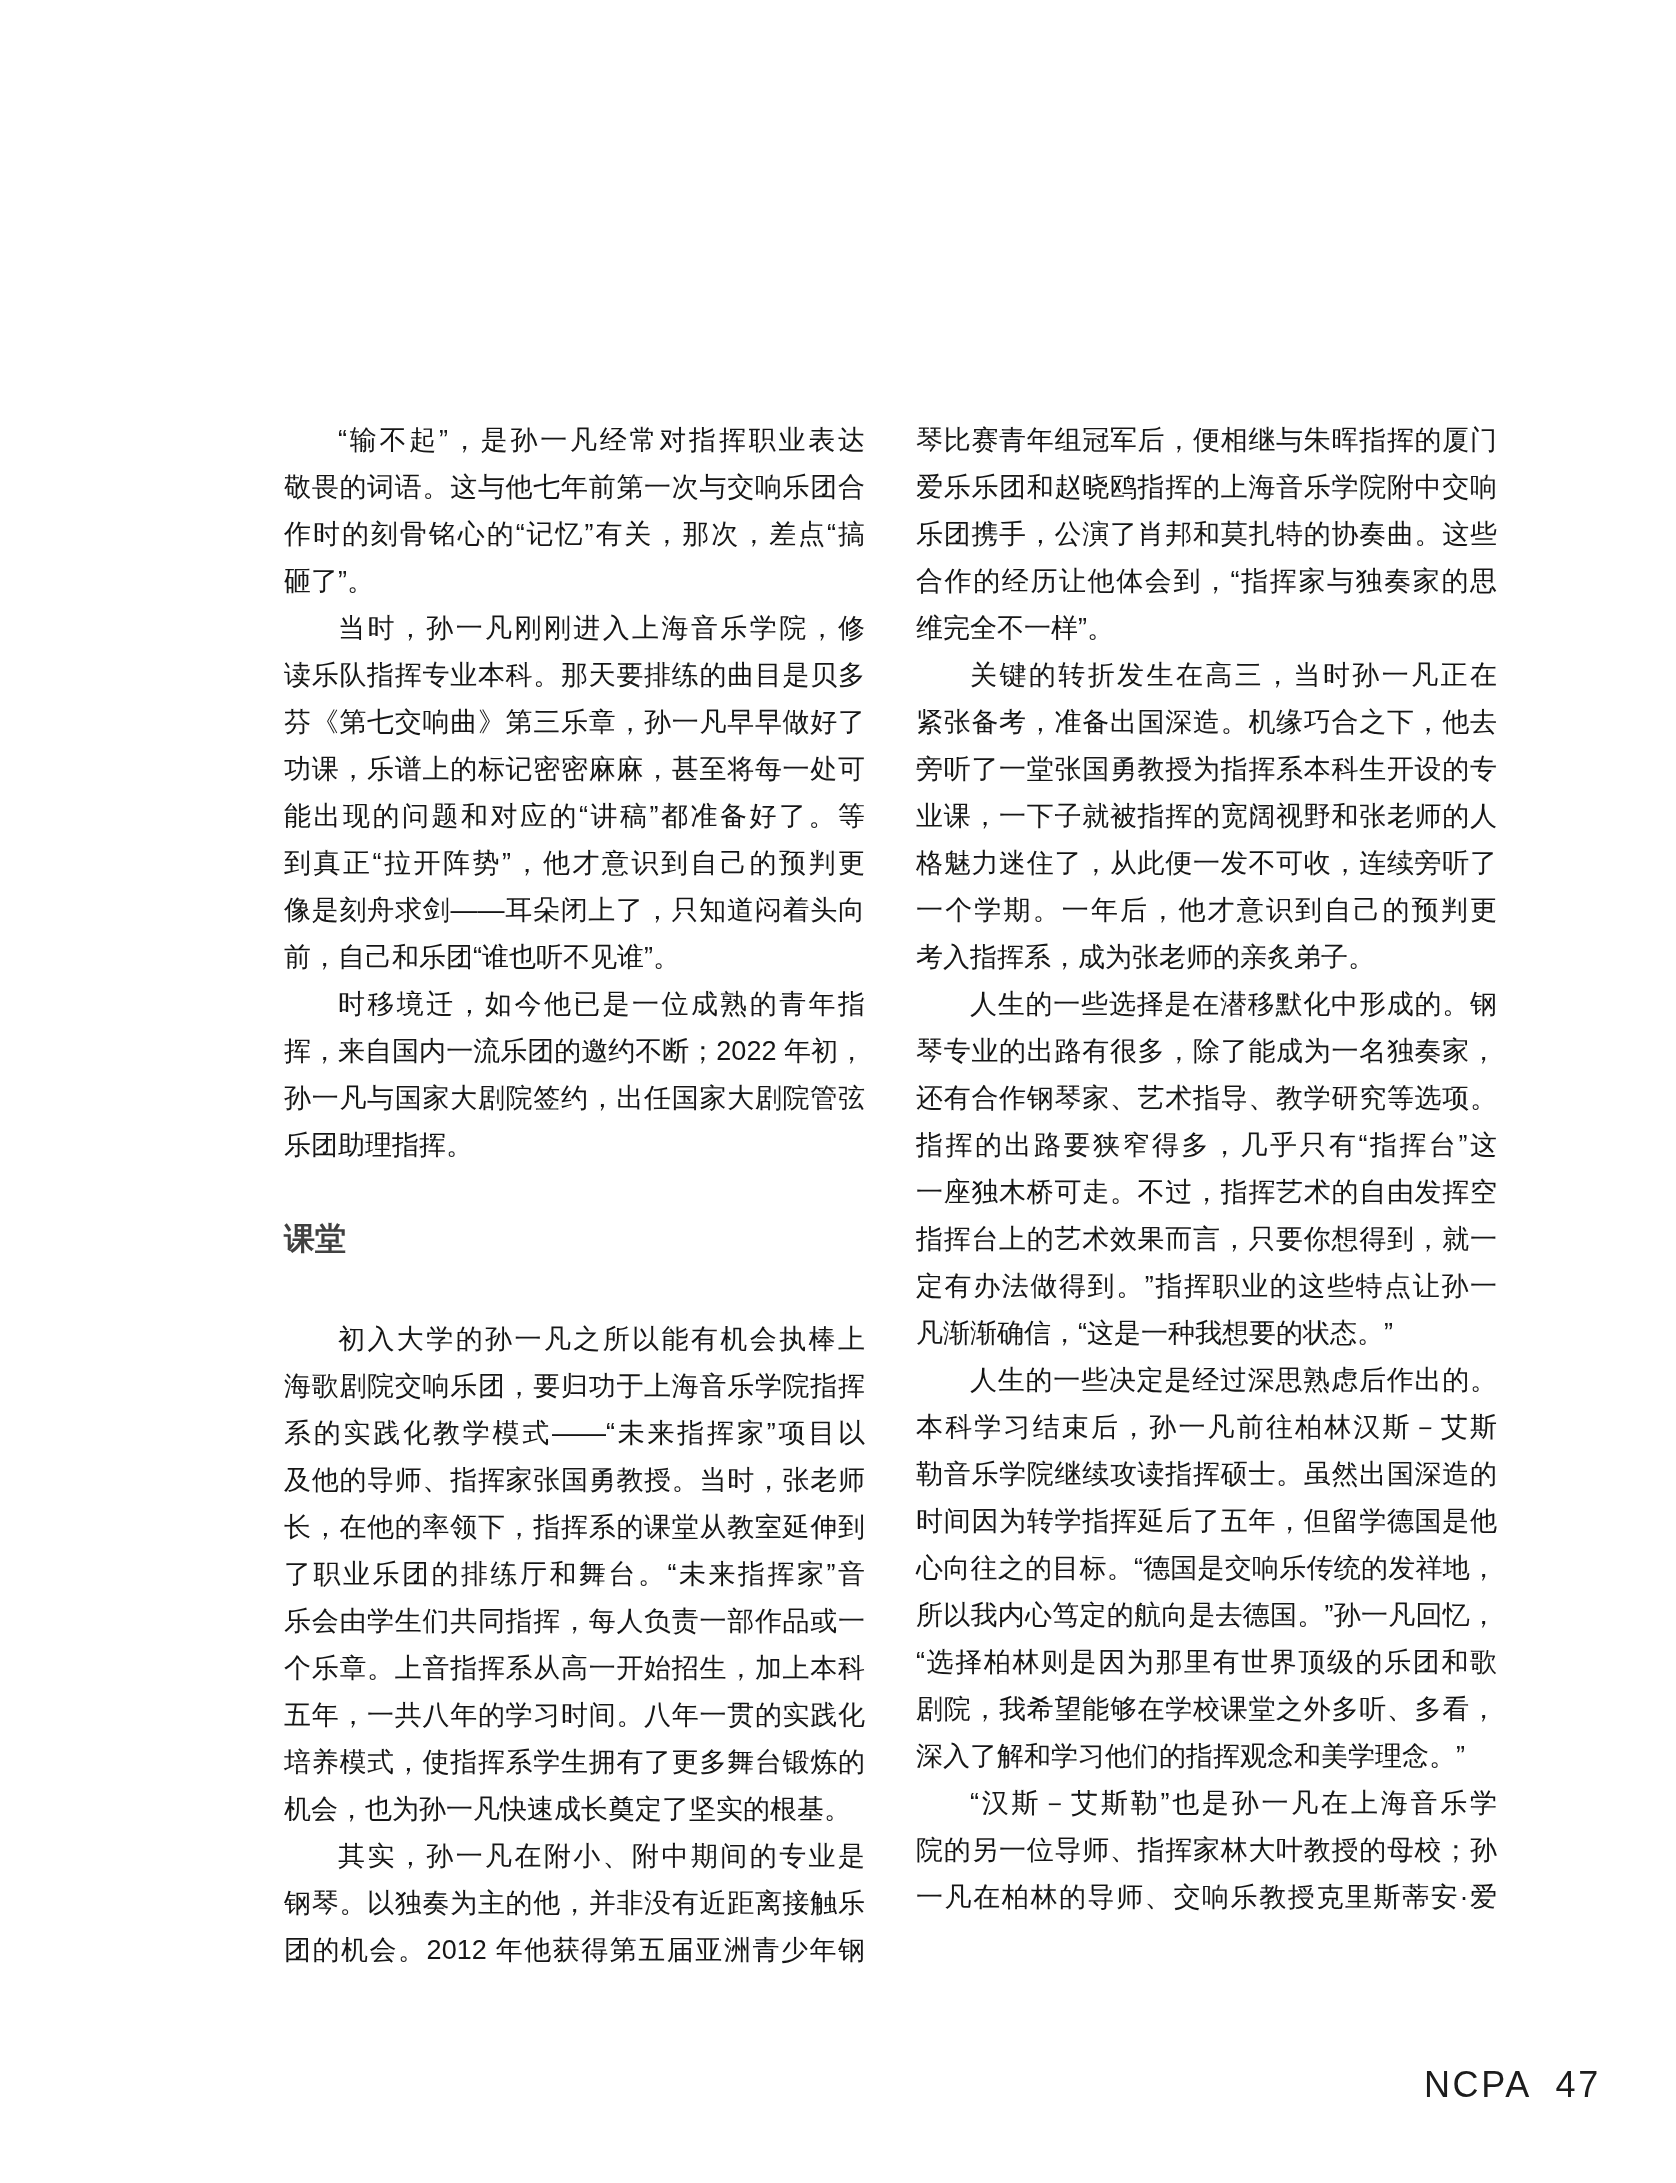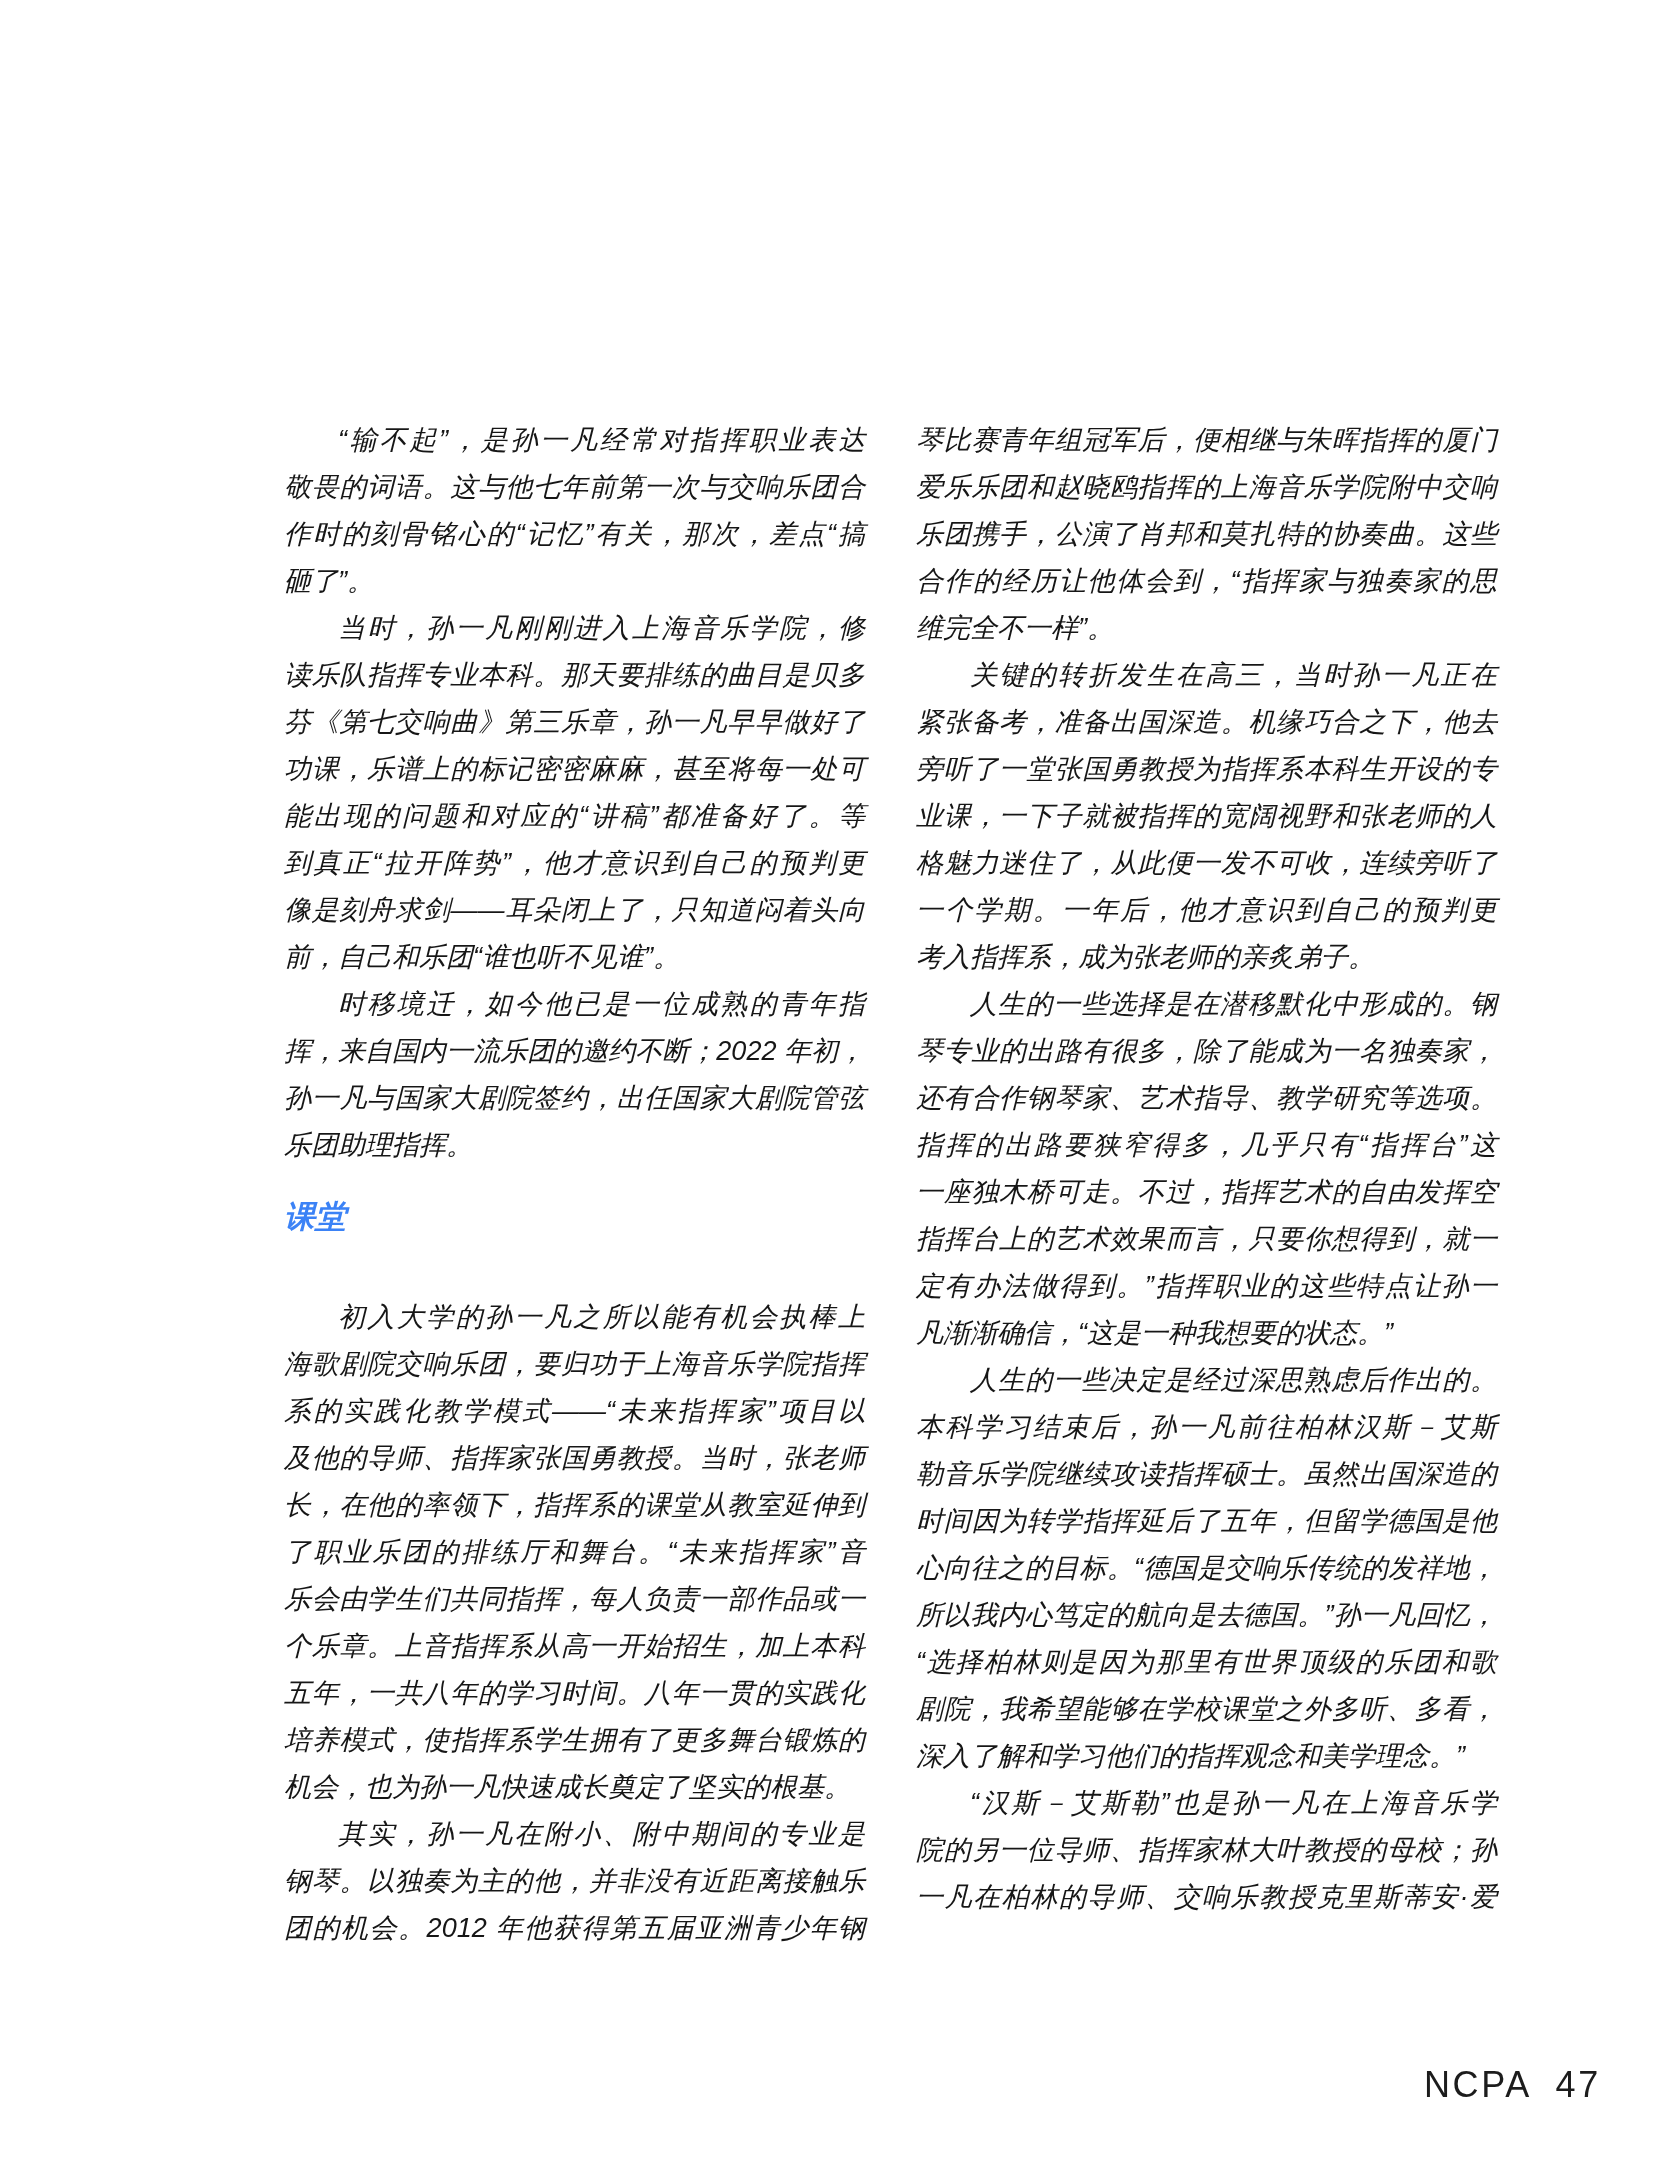--- a/index.html
+++ b/index.html
@@ -13,21 +13,20 @@
     width: 1676px;
     height: 2183px;
     background: #ffffff;
     overflow: hidden;
   }
   .column {
     position: absolute;
     top: 417px;
     width: 581px;
     color: #161616;
-    font-style: italic;
   }
   #left-column  { left: 284px; }
   #right-column { left: 916px; }
   .tline {
     font-size: 27px;
     line-height: 47px;
     height: 47px;
     white-space: nowrap;
     text-align: justify;
     text-align-last: justify;
@@ -36,24 +35,24 @@
   }
   .tline.end {
     text-align-last: left;
   }
   .tline.ind {
     text-indent: 2em;
   }
   .section-heading {
     font-size: 31px;
     font-weight: 700;
-    color: #3b82f6;
+    color: #404040;
     line-height: 40px;
     height: 40px;
-    margin-top: 28px;
+    margin-top: 50px;
     margin-bottom: 57px;
     text-align: right;
     text-align-last: left;
   }
   #page-number {
     position: absolute;
     left: 1424px;
     top: 2064px;
     font-size: 36px;
     color: #1c1c1c;

